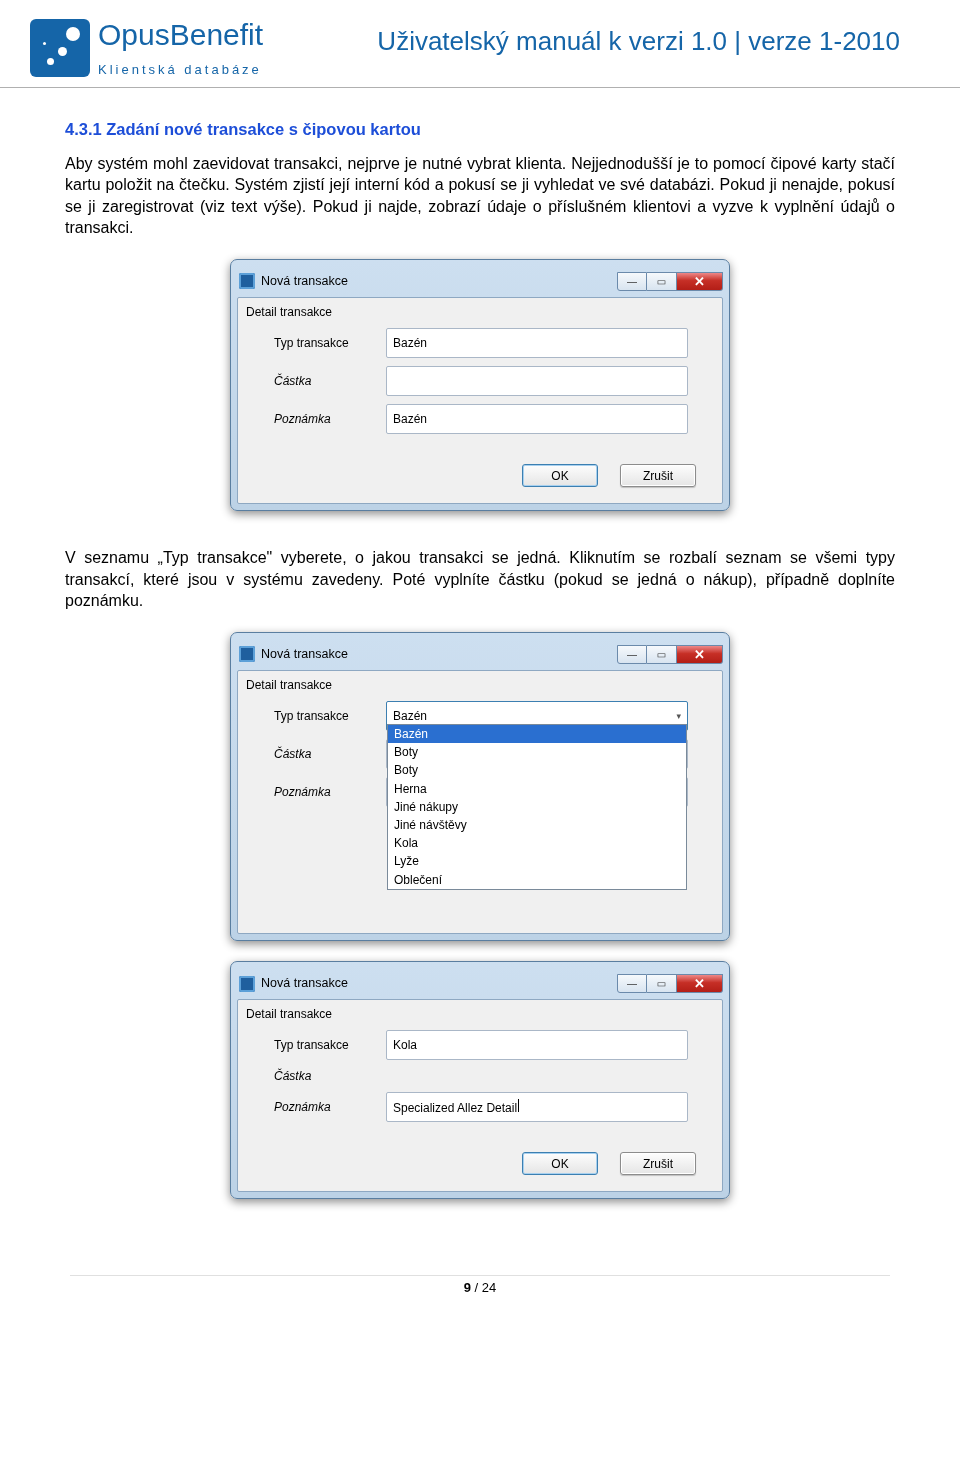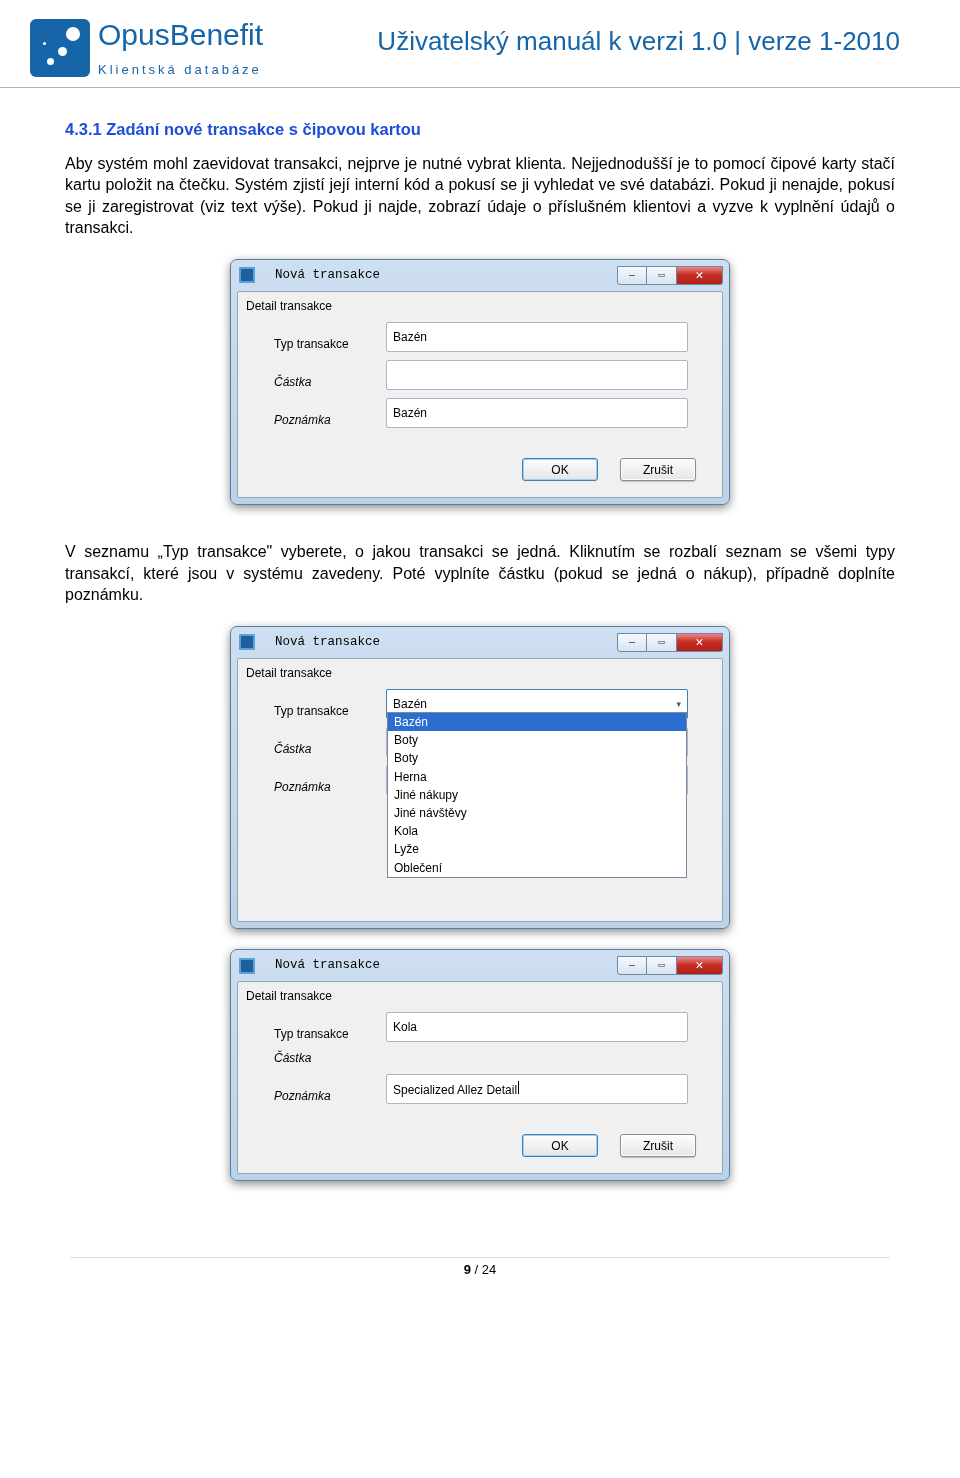--- a/index.html
+++ b/index.html
@@ -76,23 +76,22 @@
     border-radius: 7px;
     background: linear-gradient(#cddff0,#bcd2e6);
     border: 1px solid #5a7ea0;
     box-shadow: 0 3px 10px rgba(0,0,0,0.45);
     font-family: "Segoe UI", Tahoma, sans-serif;
     font-size: 12px;
   }
   .win7-titlebar {
     display: flex;
     align-items: center;
-    padding: 6px 6px 6px 8px;
-    gap: 20px;
-    font-family: Liberation Mono, monospace;
+    padding: 12px 6px 6px 8px;
+    gap: 6px;
   }
   .win7-icon {
     width: 16px; height: 16px;
     background: #1f5f9e;
     border-radius: 2px;
     display: inline-block;
     box-shadow: inset 0 0 0 2px #5ca0d8;
   }
   .win7-title { color: #000; font-size: 12.5px; }
   .win7-controls { margin-left: auto; display: flex; gap: 0; }
@@ -121,21 +120,21 @@
     border-radius: 2px;
     padding: 4px 6px 16px 6px;
     position: relative;
   }
   .groupbox-label {
     font-size: 12px; color: #000;
     margin: 2px 0 8px 2px;
   }
   .form-row {
     display: flex;
-    align-items: flex-end;
+    align-items: center;
     margin: 2px 28px 8px 30px;
   }
   .form-label { width: 112px; color: #000; }
   .form-label.sub { font-style: italic; }
   .field {
     flex: 1;
     height: 30px;
     background: #fff;
     border: 1px solid #aab7c7;
     border-radius: 2px;

